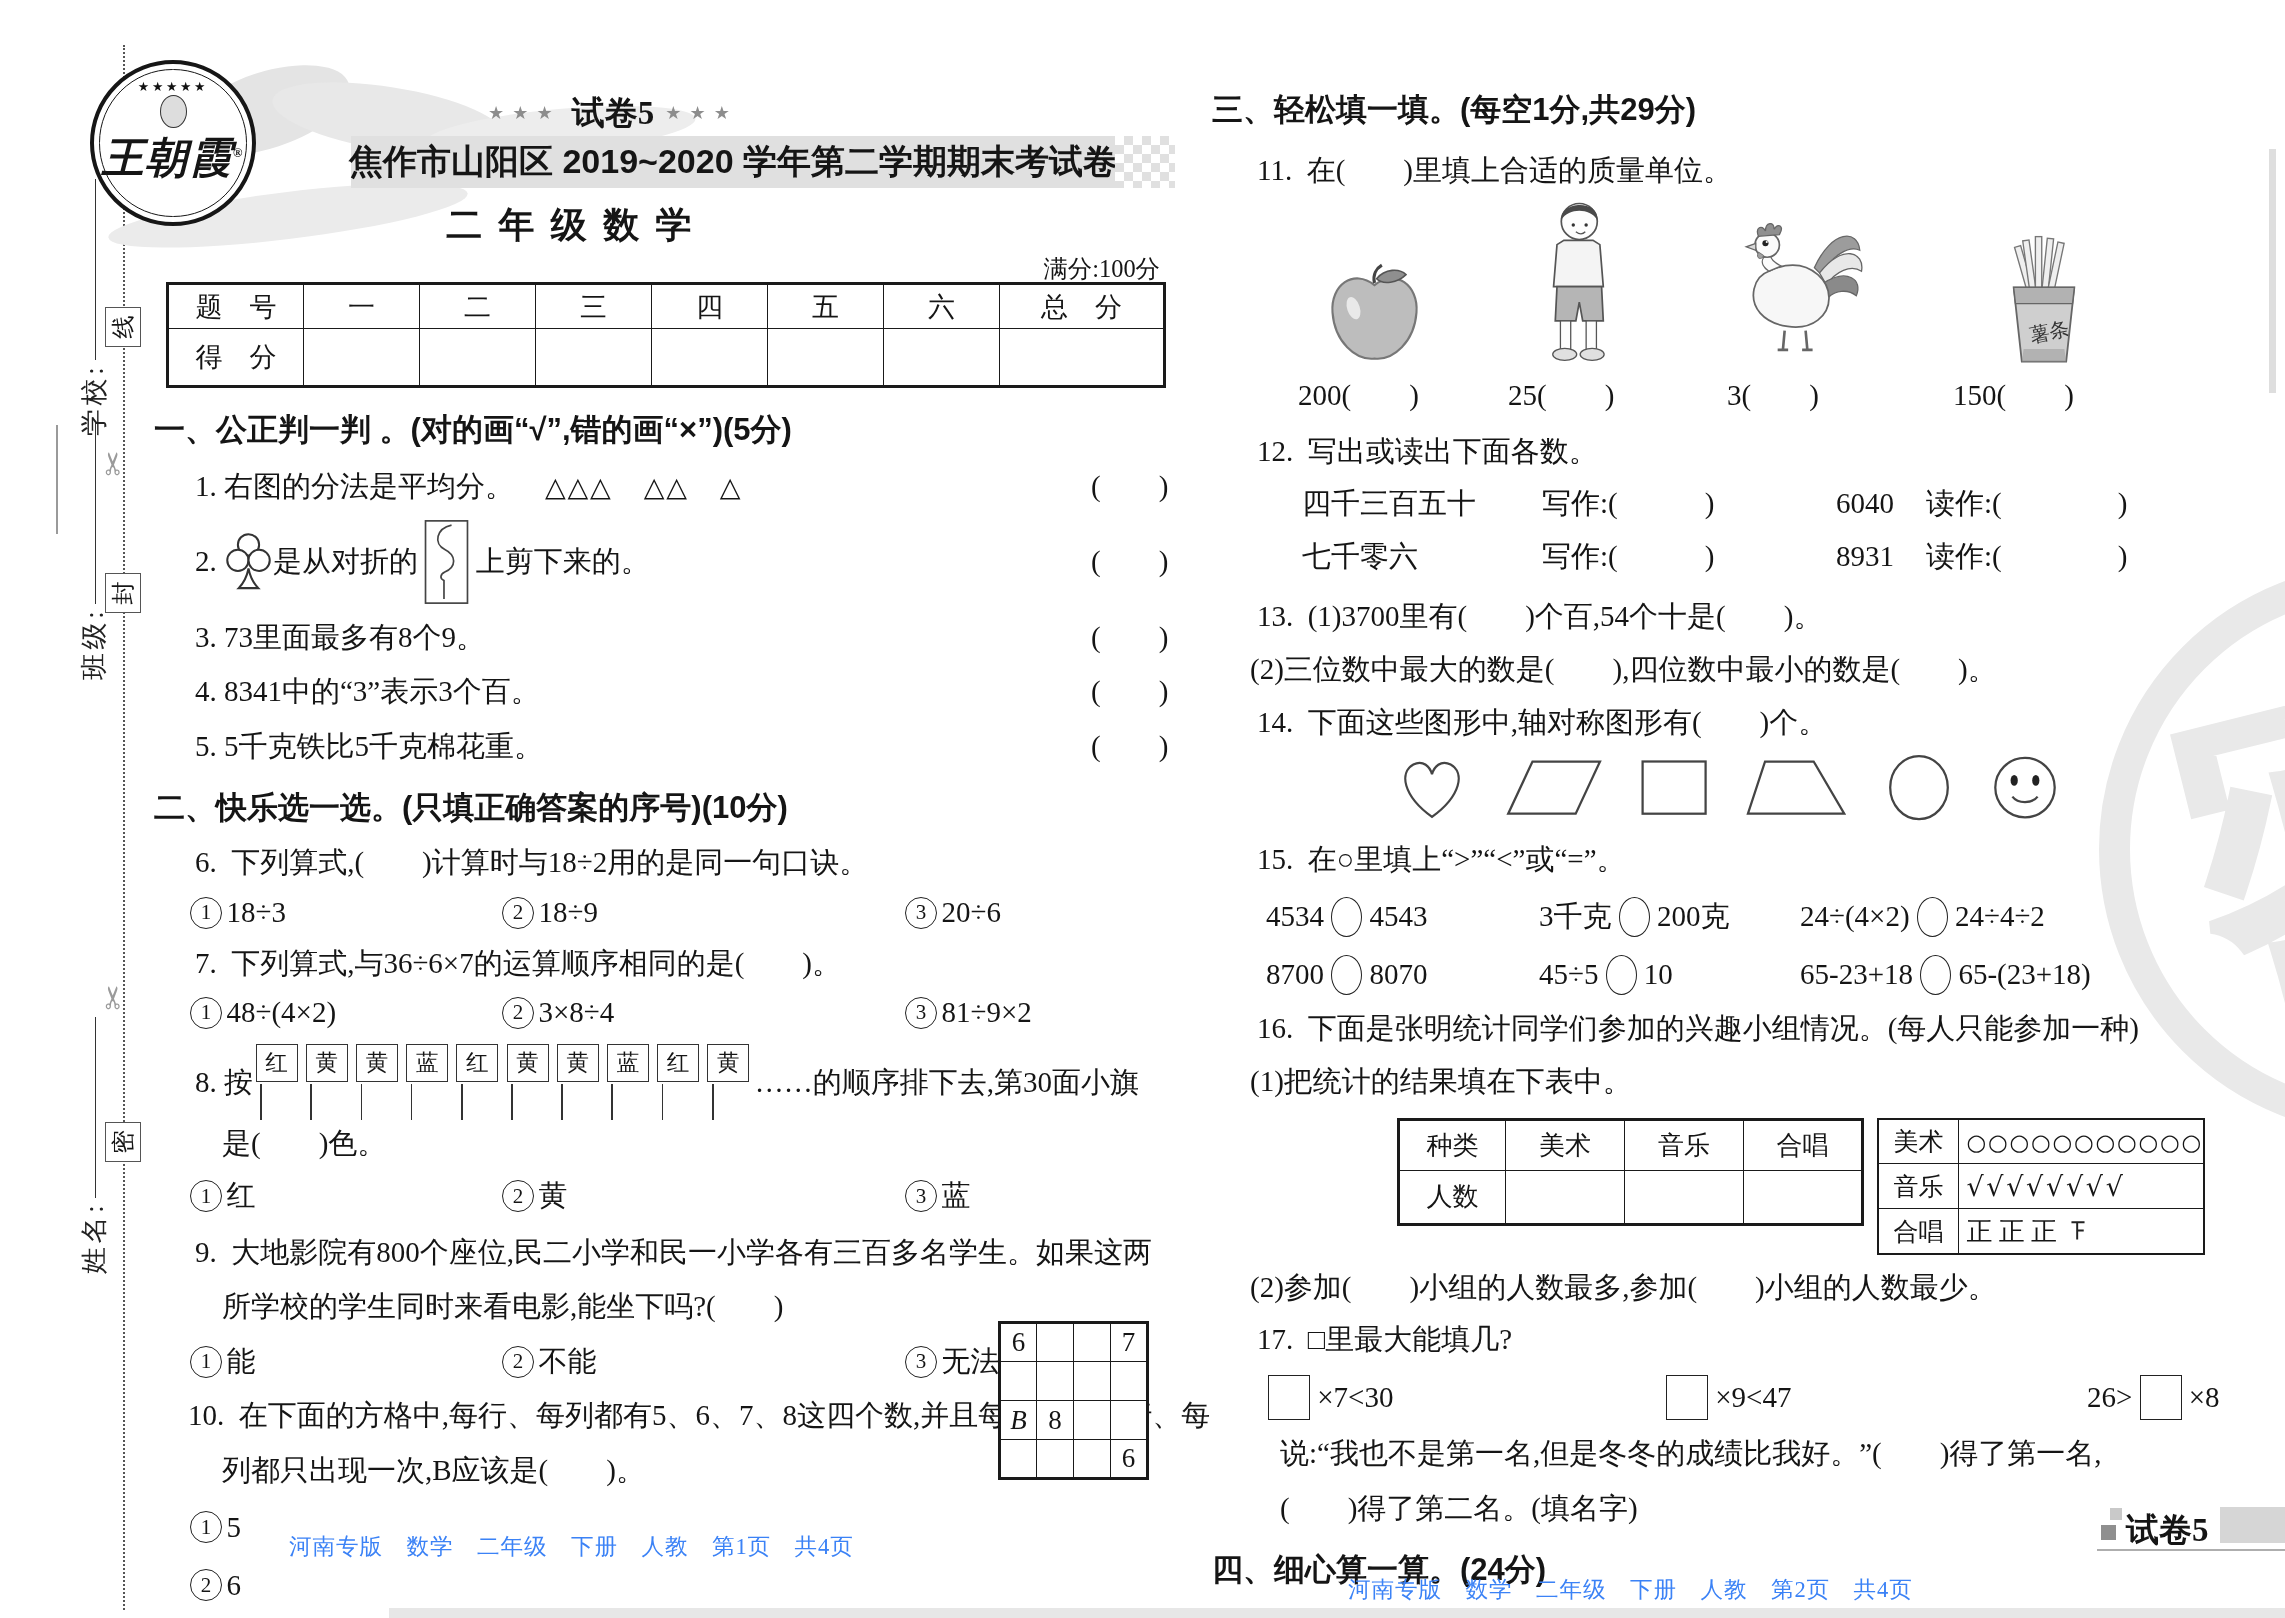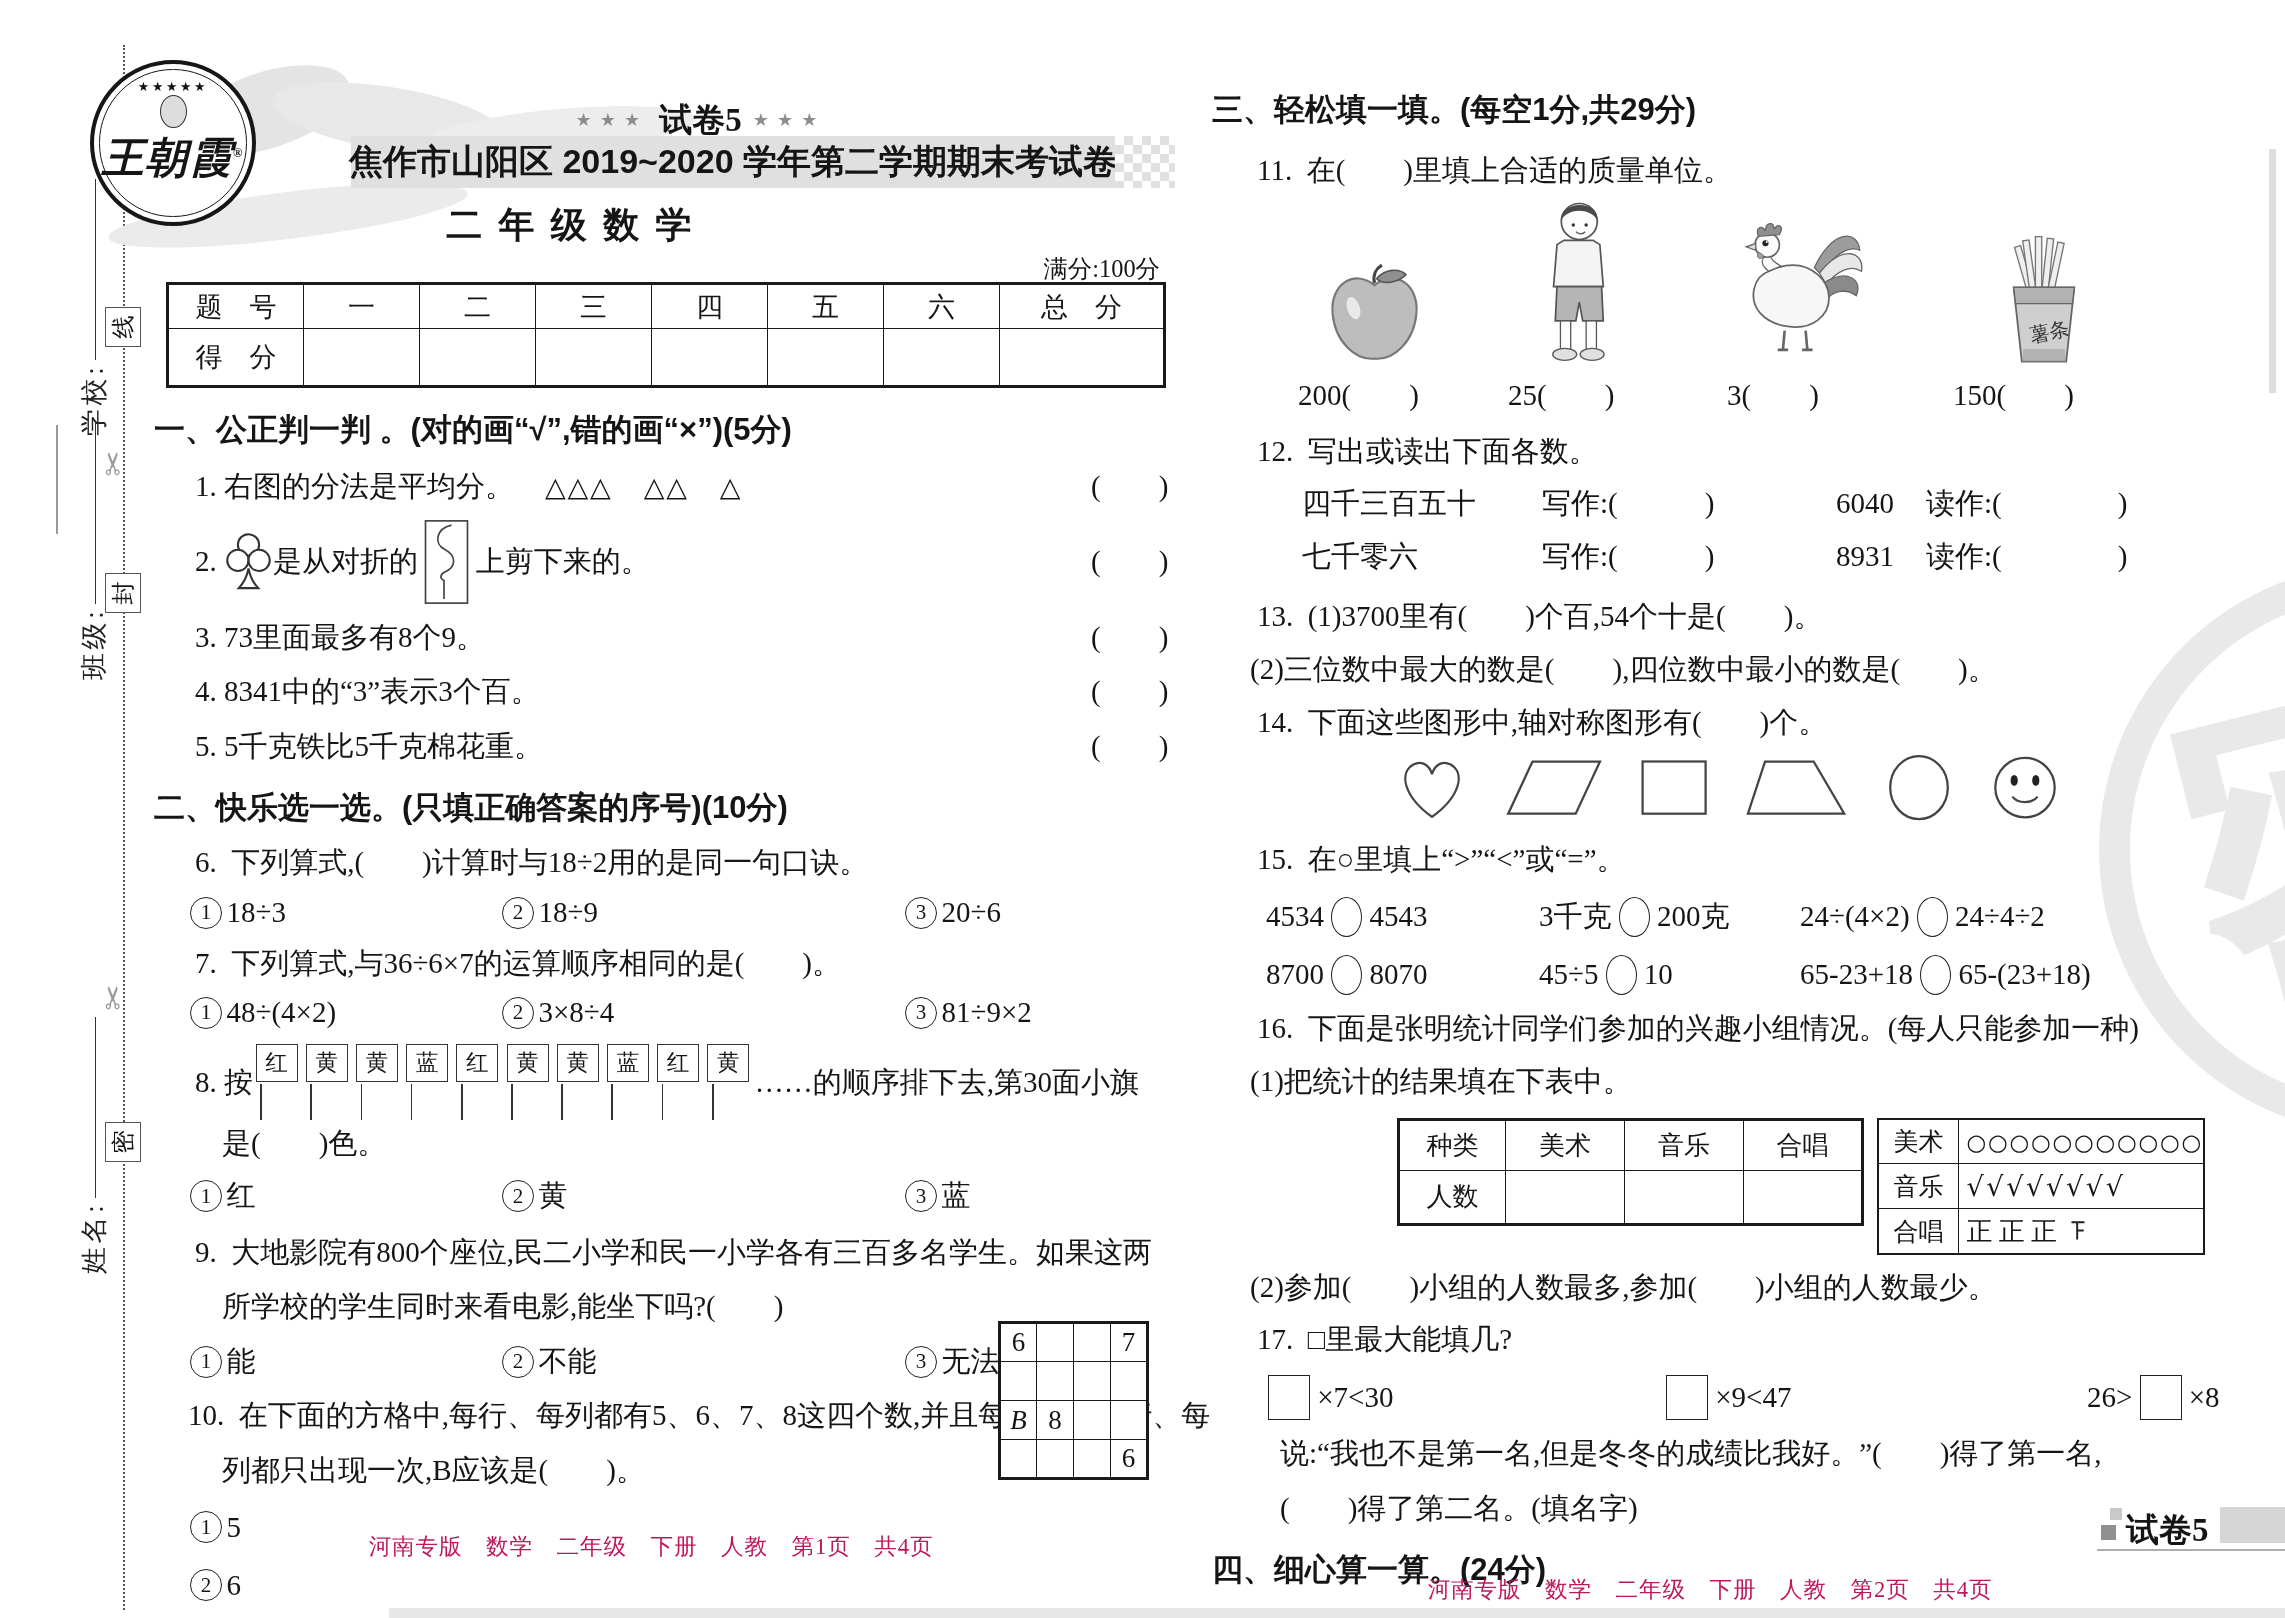--- a/index.html
+++ b/index.html
@@ -29,21 +29,21 @@
   
   .logo{position:absolute;left:90px;top:60px;width:166px;height:166px;border:4.5px solid #161616;
         border-radius:50%;background:#fff;text-align:center}
   .logo .ring2{position:absolute;inset:5.4px;border:1.8px solid #161616;border-radius:50%}
   .logo-stars{margin-top:14.5px;font-size:12.7px;letter-spacing:2.7px;color:#111;font-family:"DejaVu Sans",sans-serif}
   .logo-portrait{width:27px;height:33px;border:1.8px solid #333;border-radius:50%;margin:1.8px auto 1.8px;background:#ddd}
   .logo-brand{font-size:42px;font-weight:bold;font-style:italic;letter-spacing:1.8px}
   .logo-brand sup{font-size:12.7px;font-style:normal}
 
   
-  .tabline{position:absolute;left:488px;top:98px;width:425px;text-align:center;white-space:nowrap}
+  .tabline{position:absolute;left:488px;top:91px;width:425px;text-align:left;white-space:nowrap}
   .tabline .stars{font-size:18px;letter-spacing:8.1px;color:#8d8d8d;font-family:"DejaVu Sans",sans-serif;vertical-align:5.4px}
   .tabline .tabname{font-size:33px;font-weight:bold;margin:0 11px;font-family:"Liberation Serif",serif}
   .titlebar{position:absolute;left:351px;top:136px;width:764px;height:52px;background:#e0e0e0;
             display:flex;align-items:center;justify-content:center;font-family:"Liberation Sans",sans-serif;
             font-weight:bold;font-size:34px;white-space:nowrap}
   .checker{position:absolute;left:1115px;top:136px;width:60px;height:52px;
            background-image:linear-gradient(45deg,#e0e0e0 25%,transparent 25%,transparent 75%,#e0e0e0 75%),
                             linear-gradient(45deg,#e0e0e0 25%,transparent 25%,transparent 75%,#e0e0e0 75%);
            background-size:18px 18px;background-position:0 0,9px 9px}
   .subject{position:absolute;left:351px;top:201px;width:452px;text-align:center;
@@ -104,21 +104,21 @@
   .c15{display:inline-flex;align-items:center;font-size:29px}
   .c15.a{width:273px}.c15.b{width:261px}
   .r15{display:flex;padding-left:54px;white-space:nowrap}
   .imgrow{display:flex;align-items:flex-end;padding-left:54px}
   .imgc{display:flex;justify-content:center;align-items:flex-end}
   .ansrow{display:flex;padding-left:86px;font-size:29px}
   .shaperow{display:flex;align-items:center;padding-left:181px;gap:34px}
   .tablesrow{display:flex;padding-left:185px;align-items:flex-start}
   .ptally{margin-left:5.4px;vertical-align:-3.6px}
 
-  .footer{position:absolute;font-size:22.6px;text-align:center;letter-spacing:0.9px;color:#be185d;white-space:nowrap}
+  .footer{position:absolute;font-size:22.6px;text-align:left;letter-spacing:0.9px;color:#3b82f6;white-space:nowrap}
 
   .corner{position:absolute;left:2101px;top:1503px;width:185px;height:47px}
   .csq1{position:absolute;left:9px;top:5.4px;width:11.8px;height:11.8px;background:#c9c9c9}
   .csq2{position:absolute;left:0px;top:22px;width:14.5px;height:14.5px;background:#8f8f8f}
   .cname{position:absolute;left:25px;top:5.4px;font-size:33px;font-weight:bold;font-family:"Liberation Serif",serif}
   .cbar{position:absolute;left:119px;top:3.6px;width:72px;height:36px;background:#d6d6d6}
   .cunder{position:absolute;left:2097px;top:1549px;width:189px;height:1.8px;background:#aeaeae}
 </style>
 </head>
 <body>

